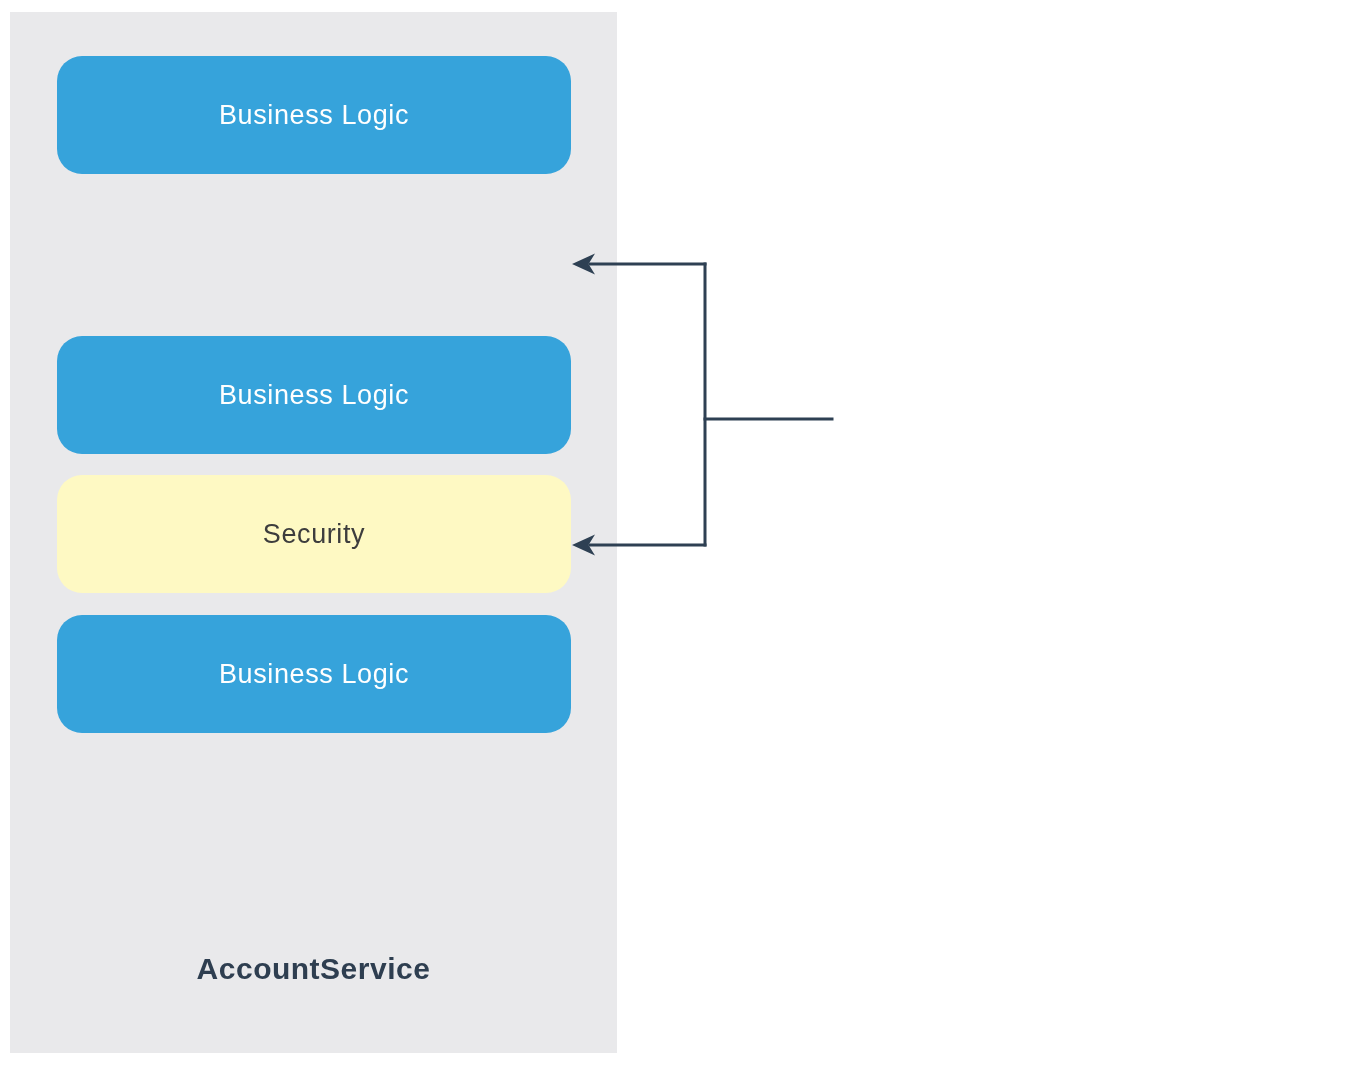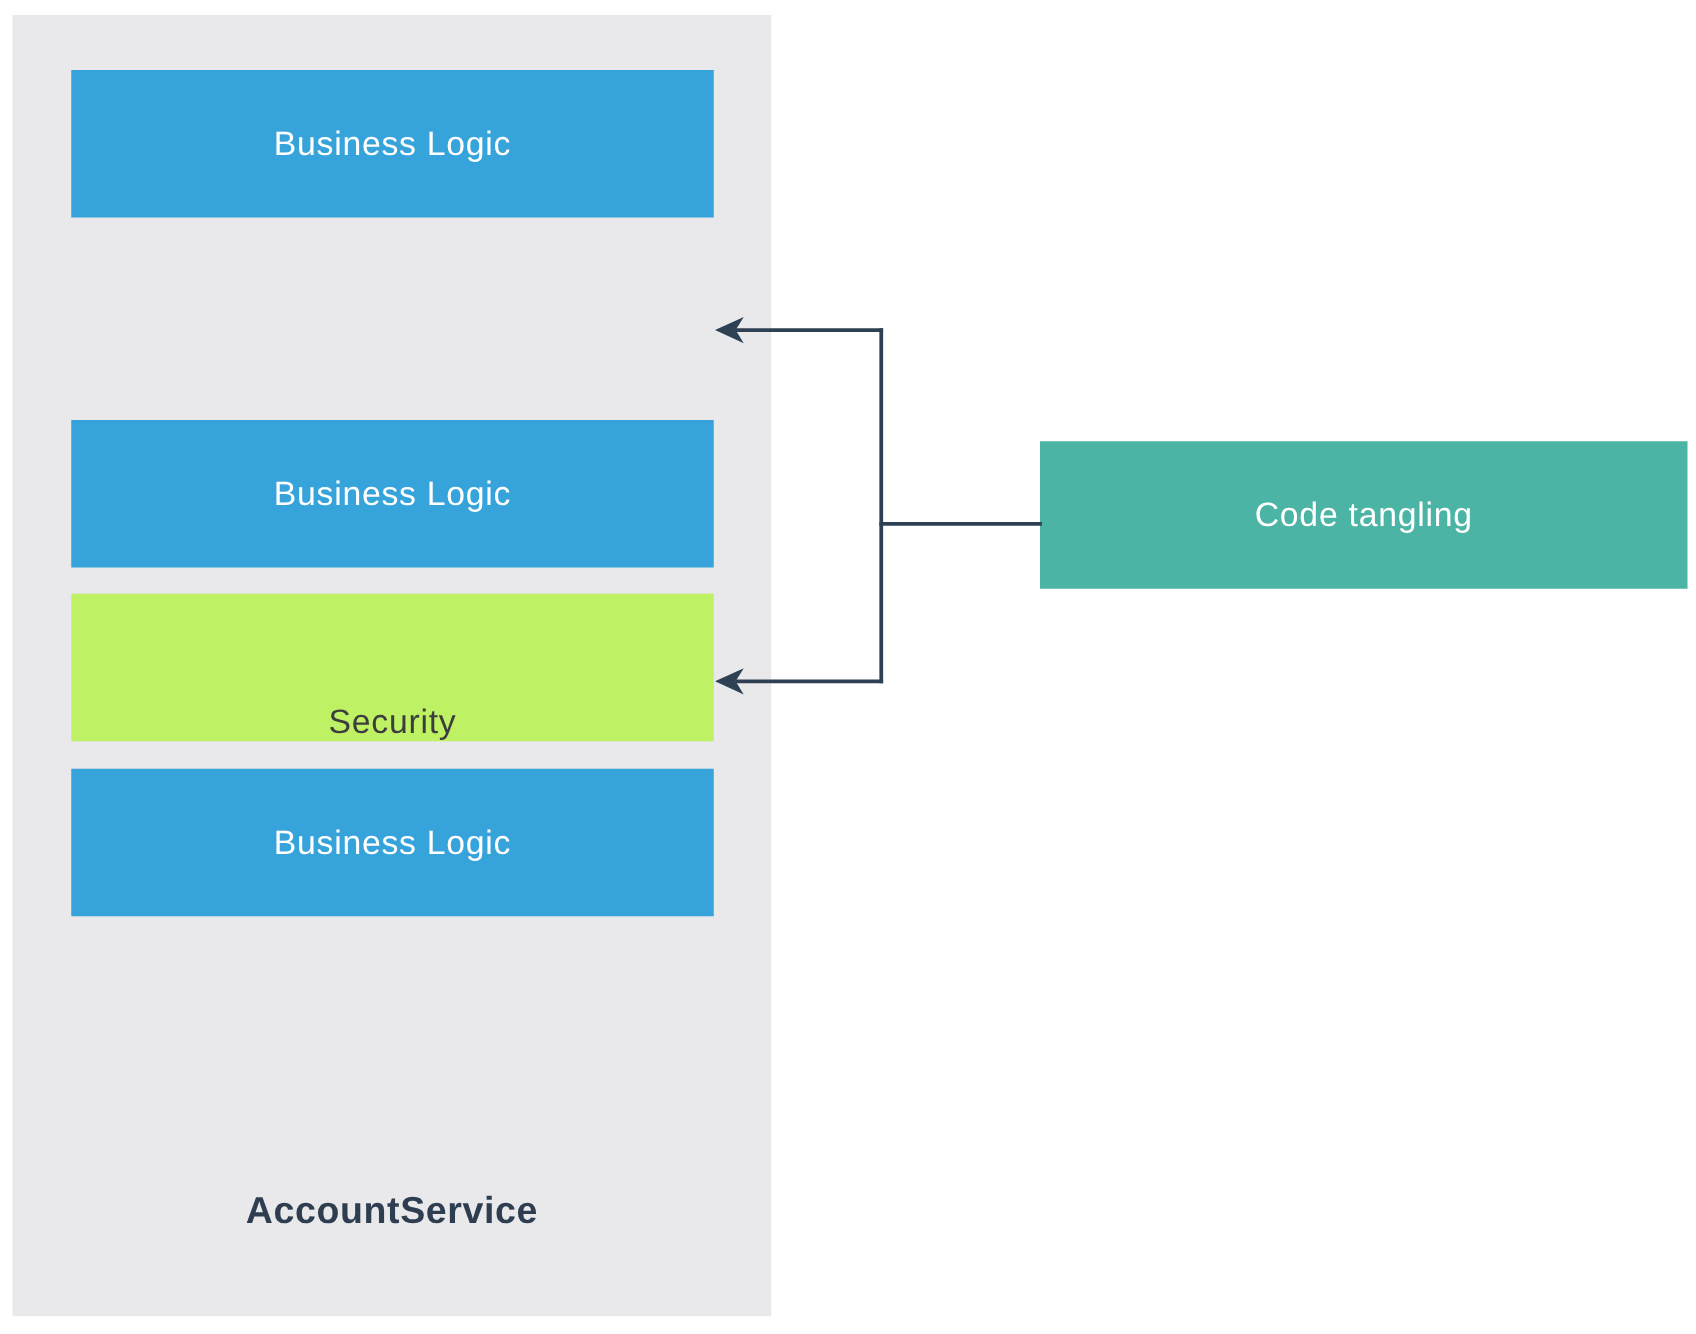--- a/index.html
+++ b/index.html
@@ -22,20 +22,21 @@
     position: absolute;
     left: 47px;
     width: 514px;
     height: 118px;
     display: flex;
     align-items: center;
     justify-content: center;
     font-size: 27px;
     letter-spacing: 0.6px;
     font-weight: 400;
+    border-radius: 25px;
   }
   .layer-0 { top: 44px; }
   .layer-1 { top: 184px; }
   .layer-2 { top: 324px; }
   .layer-3 { top: 463px; }
   .layer-4 { top: 603px; }
   .container-title {
     position: absolute;
     left: 0;
     right: 0;
@@ -77,34 +78,31 @@
 
     <div class="layer-box layer-0" style="background: rgb(54, 163, 219); color: rgb(255, 255, 255);">
       <span>Business Logic</span>
     </div>
 
 
     <div class="layer-box layer-2" style="background: rgb(54, 163, 219); color: rgb(255, 255, 255);">
       <span>Business Logic</span>
     </div>
 
-    <div class="layer-box layer-3" style="background: #bef264; color: rgb(61, 61, 61); align-items: flex-end;">
+    <div class="layer-box layer-3" style="background: #fef9c3; color: rgb(61, 61, 61);">
       <span>Security</span>
     </div>
 
     <div class="layer-box layer-4" style="background: rgb(54, 163, 219); color: rgb(255, 255, 255);">
       <span>Business Logic</span>
     </div>
 
     <div class="container-title" style="color: rgb(46, 62, 80);">AccountService</div>
   </div>
 
-  <div class="annotation-box" style="background: rgb(75, 180, 164); color: rgb(255, 255, 255);">
-    <span>Code tangling</span>
-  </div>
 
   <svg class="connector-overlay" viewBox="0 0 1357 1067" xmlns="http://www.w3.org/2000/svg">
     <g fill="none" stroke-width="3" stroke-linecap="square" stroke="#2e4053">
       <path d="M832 419 L705 419"></path>
       <path d="M705 264 L705 545"></path>
       <path d="M705 264 L590 264"></path>
       <path d="M705 545 L590 545"></path>
     </g>
     <g fill="#2e4053">
       <polygon points="572,264 595,253.5 588.5,264 595,274.5"></polygon>

